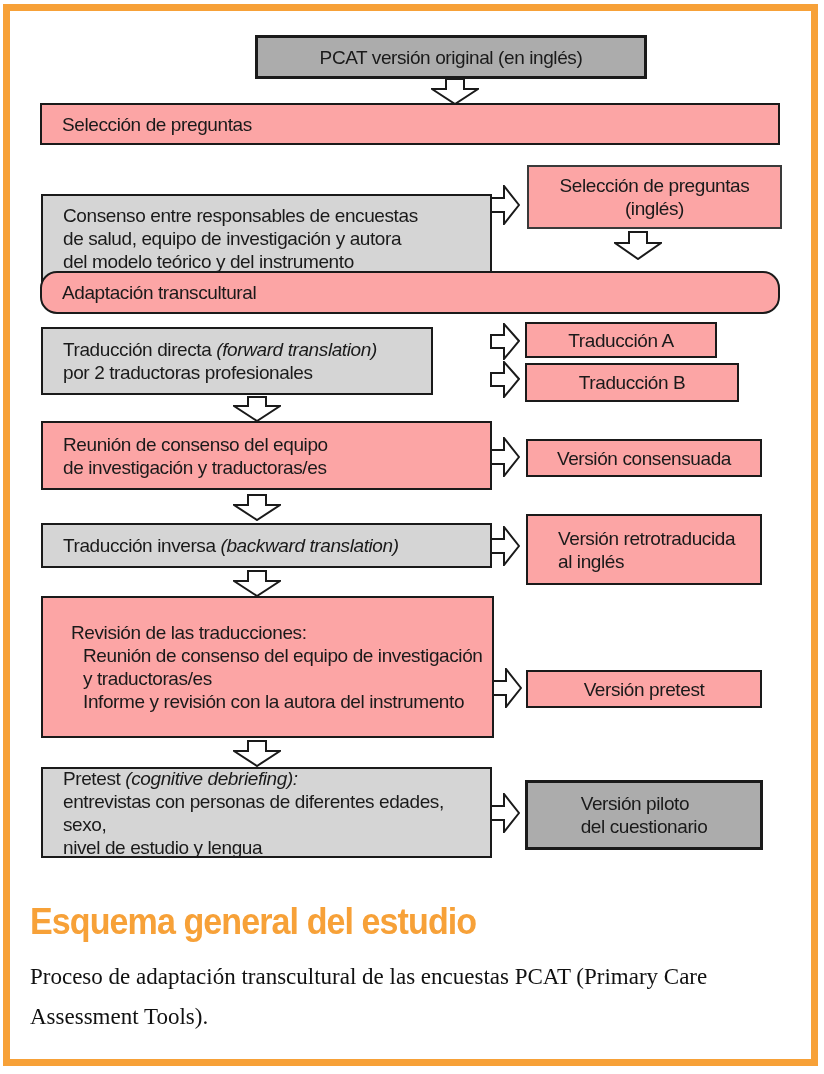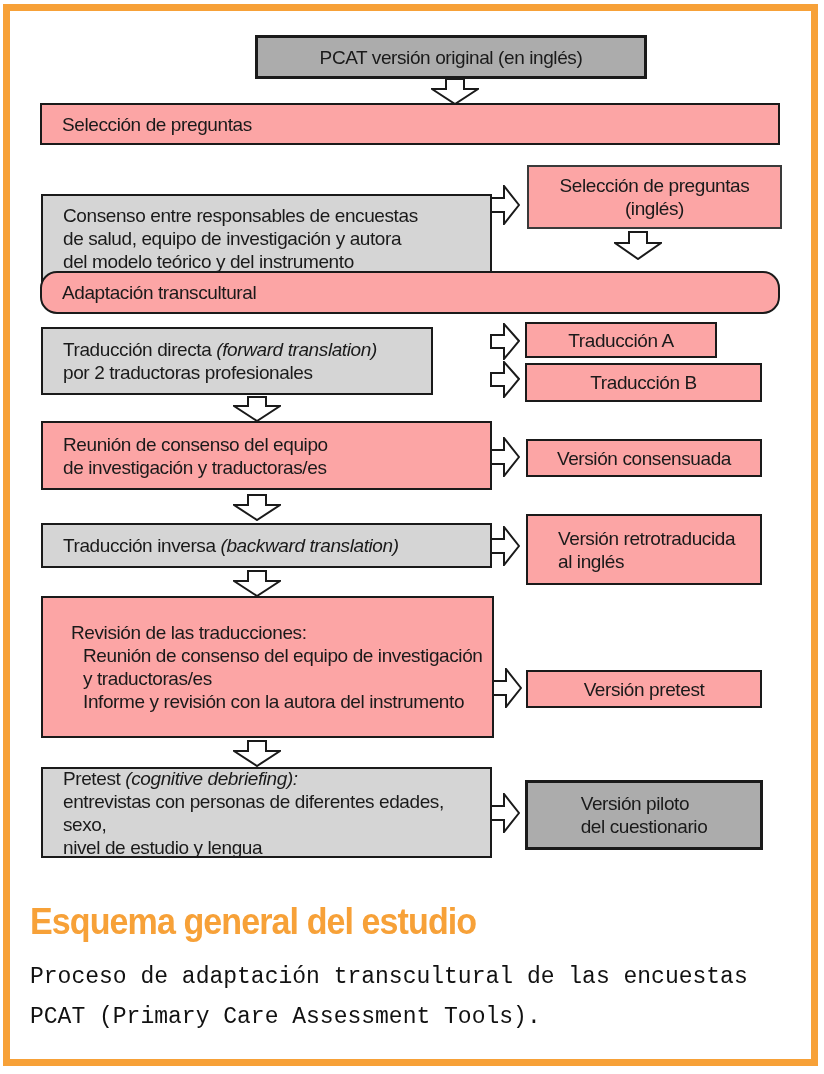--- a/index.html
+++ b/index.html
@@ -28,21 +28,21 @@
   .revline { white-space:nowrap; }
   .indent { padding-left:12px; }
   .heading {
     position:absolute; left:30px; top:901px;
     font-size:37px; font-weight:bold; color:var(--accent, #F7A138);
     letter-spacing:-1px; transform:scaleX(0.92); transform-origin:0 50%;
     white-space:nowrap;
   }
   .caption {
     position:absolute; left:30px; top:957px; width:724px;
-    font-family:Liberation Mono, monospace; font-size:23px; line-height:40px;
+    font-family:Liberation Serif, serif; font-size:23px; line-height:40px;
     color:#111;
   }
   i { letter-spacing:-0.4px; }
 </style>
 </head>
 <body>
 
 <div class="page">
   <div class="frame"></div>
 
@@ -89,21 +89,21 @@
   <svg class="arrow" style="left:490px; top:323px;" width="30" height="37" viewBox="0 0 30 37">
     <path d="M1 12 H14 V1 L29 18 L14 36 V25 H1 Z" fill="#ffffff" stroke="#1a1a1a" stroke-width="2"></path>
   </svg>
   <svg class="arrow" style="left:490px; top:361px;" width="30" height="37" viewBox="0 0 30 37">
     <path d="M1 12 H14 V1 L29 18 L14 36 V25 H1 Z" fill="#ffffff" stroke="#1a1a1a" stroke-width="2"></path>
   </svg>
 
   <div class="box center" style="left:525px; top:322px; width:192px; height:36px;">
     <div>Traducción A</div>
   </div>
-  <div class="box center" style="left:525px; top:363px; width:237px; height:39px;">
+  <div class="box center" style="left:525px; top:363px; width:214px; height:39px;">
     <div>Traducción B</div>
   </div>
 
   <svg class="arrow" style="left:233px; top:396px;" width="48" height="26" viewBox="0 0 48 26">
     <path d="M15 1 H33 V10 H47 L24 25 L1 10 H15 Z" fill="#ffffff" stroke="#1a1a1a" stroke-width="2"></path>
   </svg>
 
   <div class="box pad" style="left:41px; top:421px; width:451px; height:69px;">
     <div>Reunión de consenso del equipo</div>
     <div>de investigación y traductoras/es</div>

